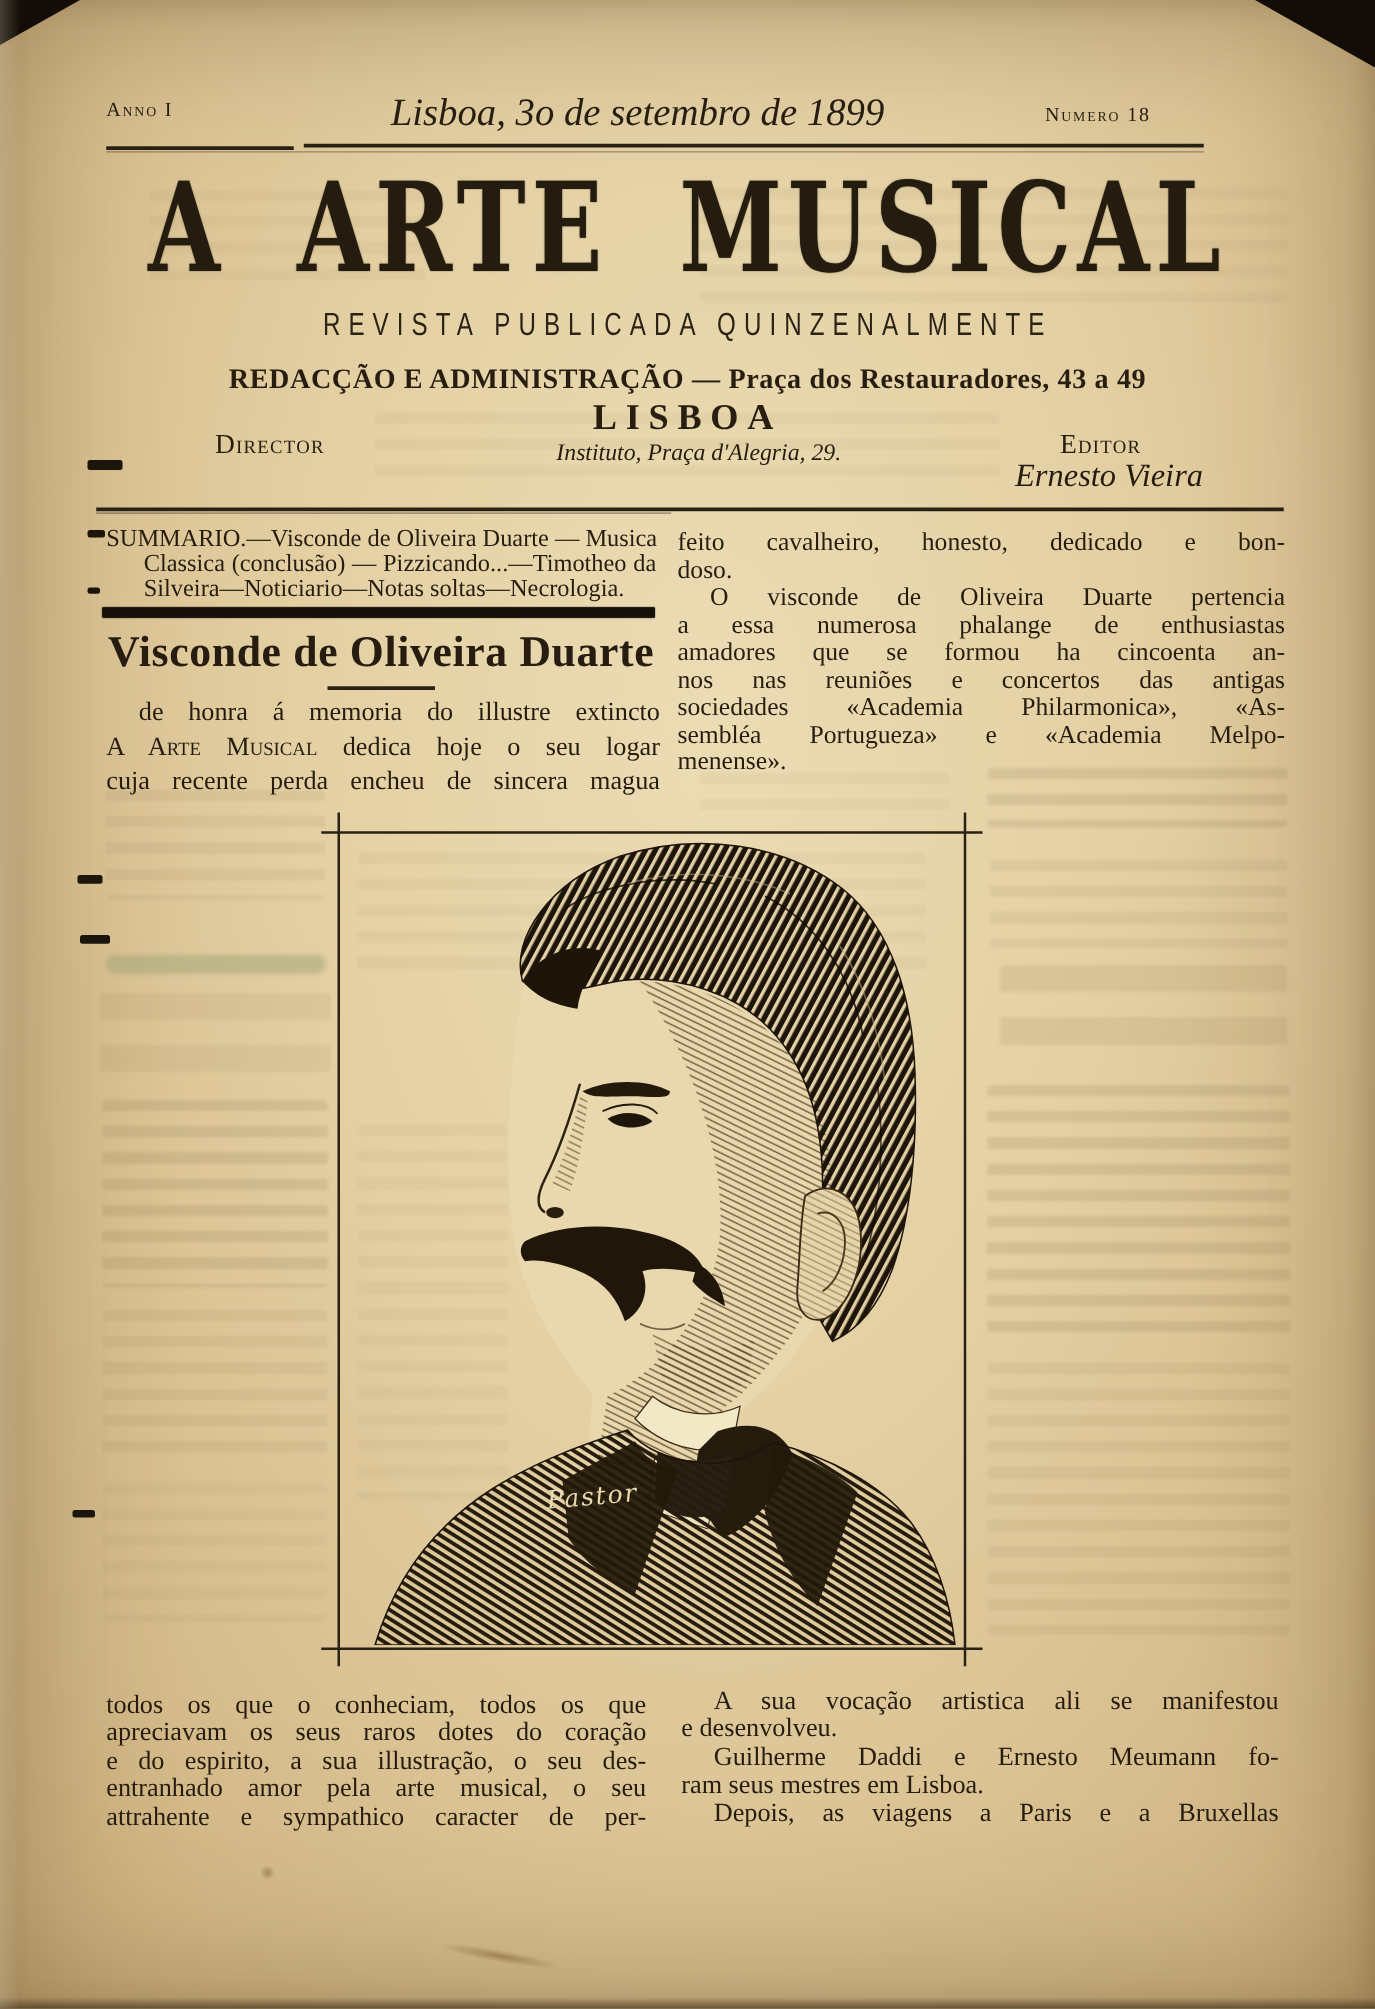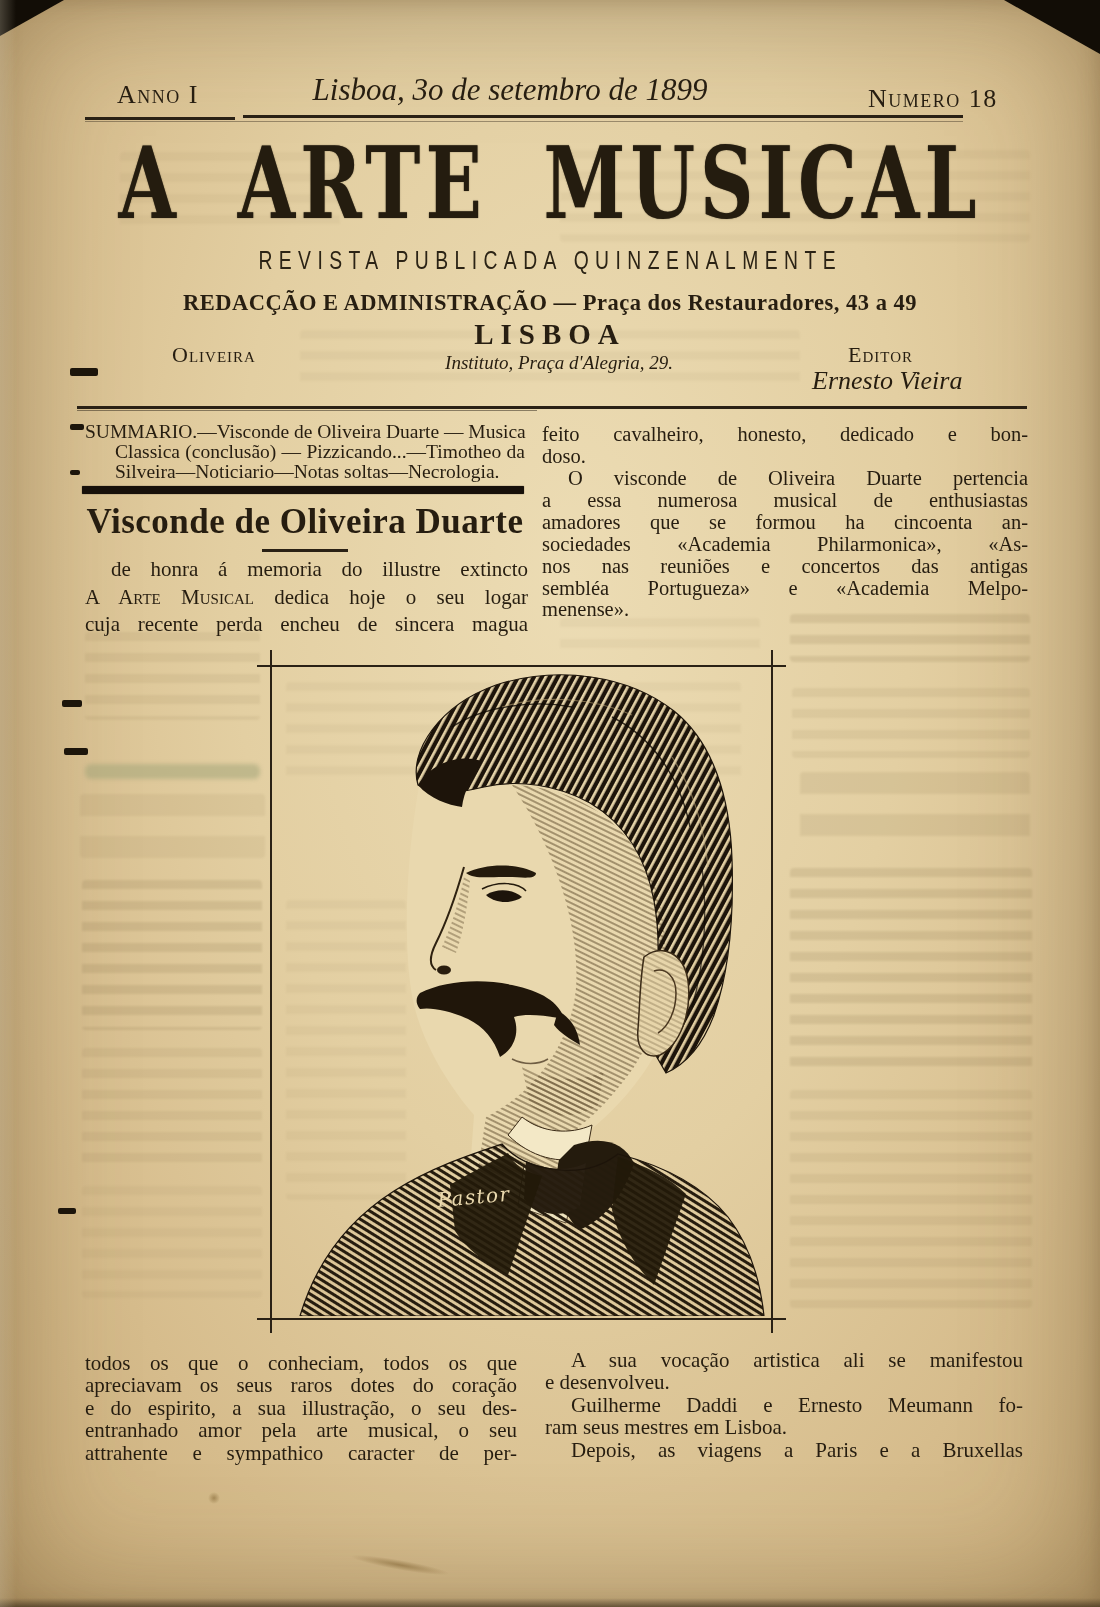--- a/index.html
+++ b/index.html
@@ -7,21 +7,21 @@
     font-family:"Liberation Serif",serif;color:#261d10;
     background:
       radial-gradient(ellipse at 52% 36%, #ecdcb4 0%, #e3cfa2 42%, #d6bc8c 74%, #c9ac79 100%);
     box-shadow: inset 0 0 130px rgba(92,66,30,.45), inset 0 0 22px rgba(92,66,30,.28);}
   .abs{position:absolute;}
   .ink{color:#271e11;}
   .rule{position:absolute;background:#2a2115;}
   .smallcaps{font-variant:small-caps;letter-spacing:1px;}
   .sc{font-variant:small-caps;}
   
-  .hdr{font-size:26px;letter-spacing:1.5px;margin-left:32px;}
+  .hdr{font-size:16px;letter-spacing:1.5px;}
   .date{font-style:italic;font-size:31px;text-align:center;}
   
   .masthead{left:0;right:0;top:126px;text-align:center;}
   .masthead .t{display:inline-block;transform:scaleY(1.34);transform-origin:top;
      font-family:"DejaVu Serif",serif;font-weight:700;font-size:74px;letter-spacing:5px;
      word-spacing:26px;color:#241c0f;text-shadow:0 0 1px rgba(36,28,15,.7);}
   .subtitle{left:0;right:0;top:246px;text-align:center;}
   .subtitle .t{display:inline-block;transform:scale(.92,1.22);transform-origin:top;
      font-family:"Liberation Sans",sans-serif;font-weight:500;font-size:21px;letter-spacing:7px;color:#2b2315;}
   .imprint1{left:0;right:0;top:290px;text-align:center;font-weight:700;font-size:22.5px;letter-spacing:.5px;}
@@ -99,21 +99,21 @@
   <div class="abs hdr smallcaps ink" style="left:836px;top:84px;">Numero 18</div>
   <div class="rule" style="left:85px;top:117px;width:150px;height:2.5px;"></div>
   <div class="rule" style="left:243px;top:115px;width:720px;height:2.5px;"></div>
   <div class="rule" style="left:85px;top:121px;width:878px;height:1px;opacity:.4;"></div>
 
   <div class="abs masthead"><span class="t">A ARTE MUSICAL</span></div>
   <div class="abs subtitle"><span class="t">REVISTA PUBLICADA QUINZENALMENTE</span></div>
 
   <div class="abs imprint1 ink">REDACÇÃO E ADMINISTRAÇÃO — Praça dos Restauradores, 43 a 49</div>
   <div class="abs city ink">LISBOA</div>
-  <div class="abs lbl smallcaps" style="left:172px;top:342px;">Oliveira</div>
+  <div class="abs lbl smallcaps" style="left:172px;top:342px;">Director</div>
   <div class="abs institute">Instituto, Praça d'Alegria, 29.</div>
   <div class="abs lbl smallcaps" style="left:848px;top:342px;">Editor</div>
   <div class="abs persname" style="left:812px;top:366px;">Ernesto Vieira</div>
   <div class="rule" style="left:77px;top:406px;width:950px;height:2.5px;"></div>
   <div class="rule" style="left:77px;top:410px;width:460px;height:1px;opacity:.5;"></div>
 
   <div class="abs summary par endleft" style="left:85px;top:422px;width:440px;">
 
   <div class="ln">SUMMARIO.—Visconde de Oliveira Duarte — Musica</div>
       <div class="ln">Classica (conclusão) — Pizzicando...—Timotheo da</div>
@@ -121,24 +121,24 @@
     </div>
 
   <div class="abs coltext par endleft" style="left:542px;top:424px;width:486px;">
 
   <div class="ln">feito cavalheiro, honesto, dedicado e bon-</div>
       <div class="ln">doso.</div>
     </div>
   <div class="abs coltext par endleft indent" style="left:542px;top:468px;width:486px;">
 
   <div class="ln">O visconde de Oliveira Duarte pertencia</div>
-      <div class="ln">a essa numerosa musical de enthusiastas</div>
+      <div class="ln">a essa numerosa phalange de enthusiastas</div>
       <div class="ln">amadores que se formou ha cincoenta an-</div>
+      <div class="ln">nos nas reuniões e concertos das antigas</div>
       <div class="ln">sociedades «Academia Philarmonica», «As-</div>
-      <div class="ln">nos nas reuniões e concertos das antigas</div>
       <div class="ln">sembléa Portugueza» e «Academia Melpo-</div>
       <div class="ln">menense».</div>
     </div>
 
   <div class="blackbar" style="left:82px;top:486px;width:442px;height:8px;"></div>
   <div class="abs arttitle" style="left:85px;top:502px;width:440px;">Visconde de Oliveira Duarte</div>
   <div class="rule" style="left:262px;top:549px;width:86px;height:3px;"></div>
 
   <div class="abs lead par indent" style="left:85px;top:556px;width:443px;">
     <div class="ln">de honra á memoria do illustre extincto</div>

